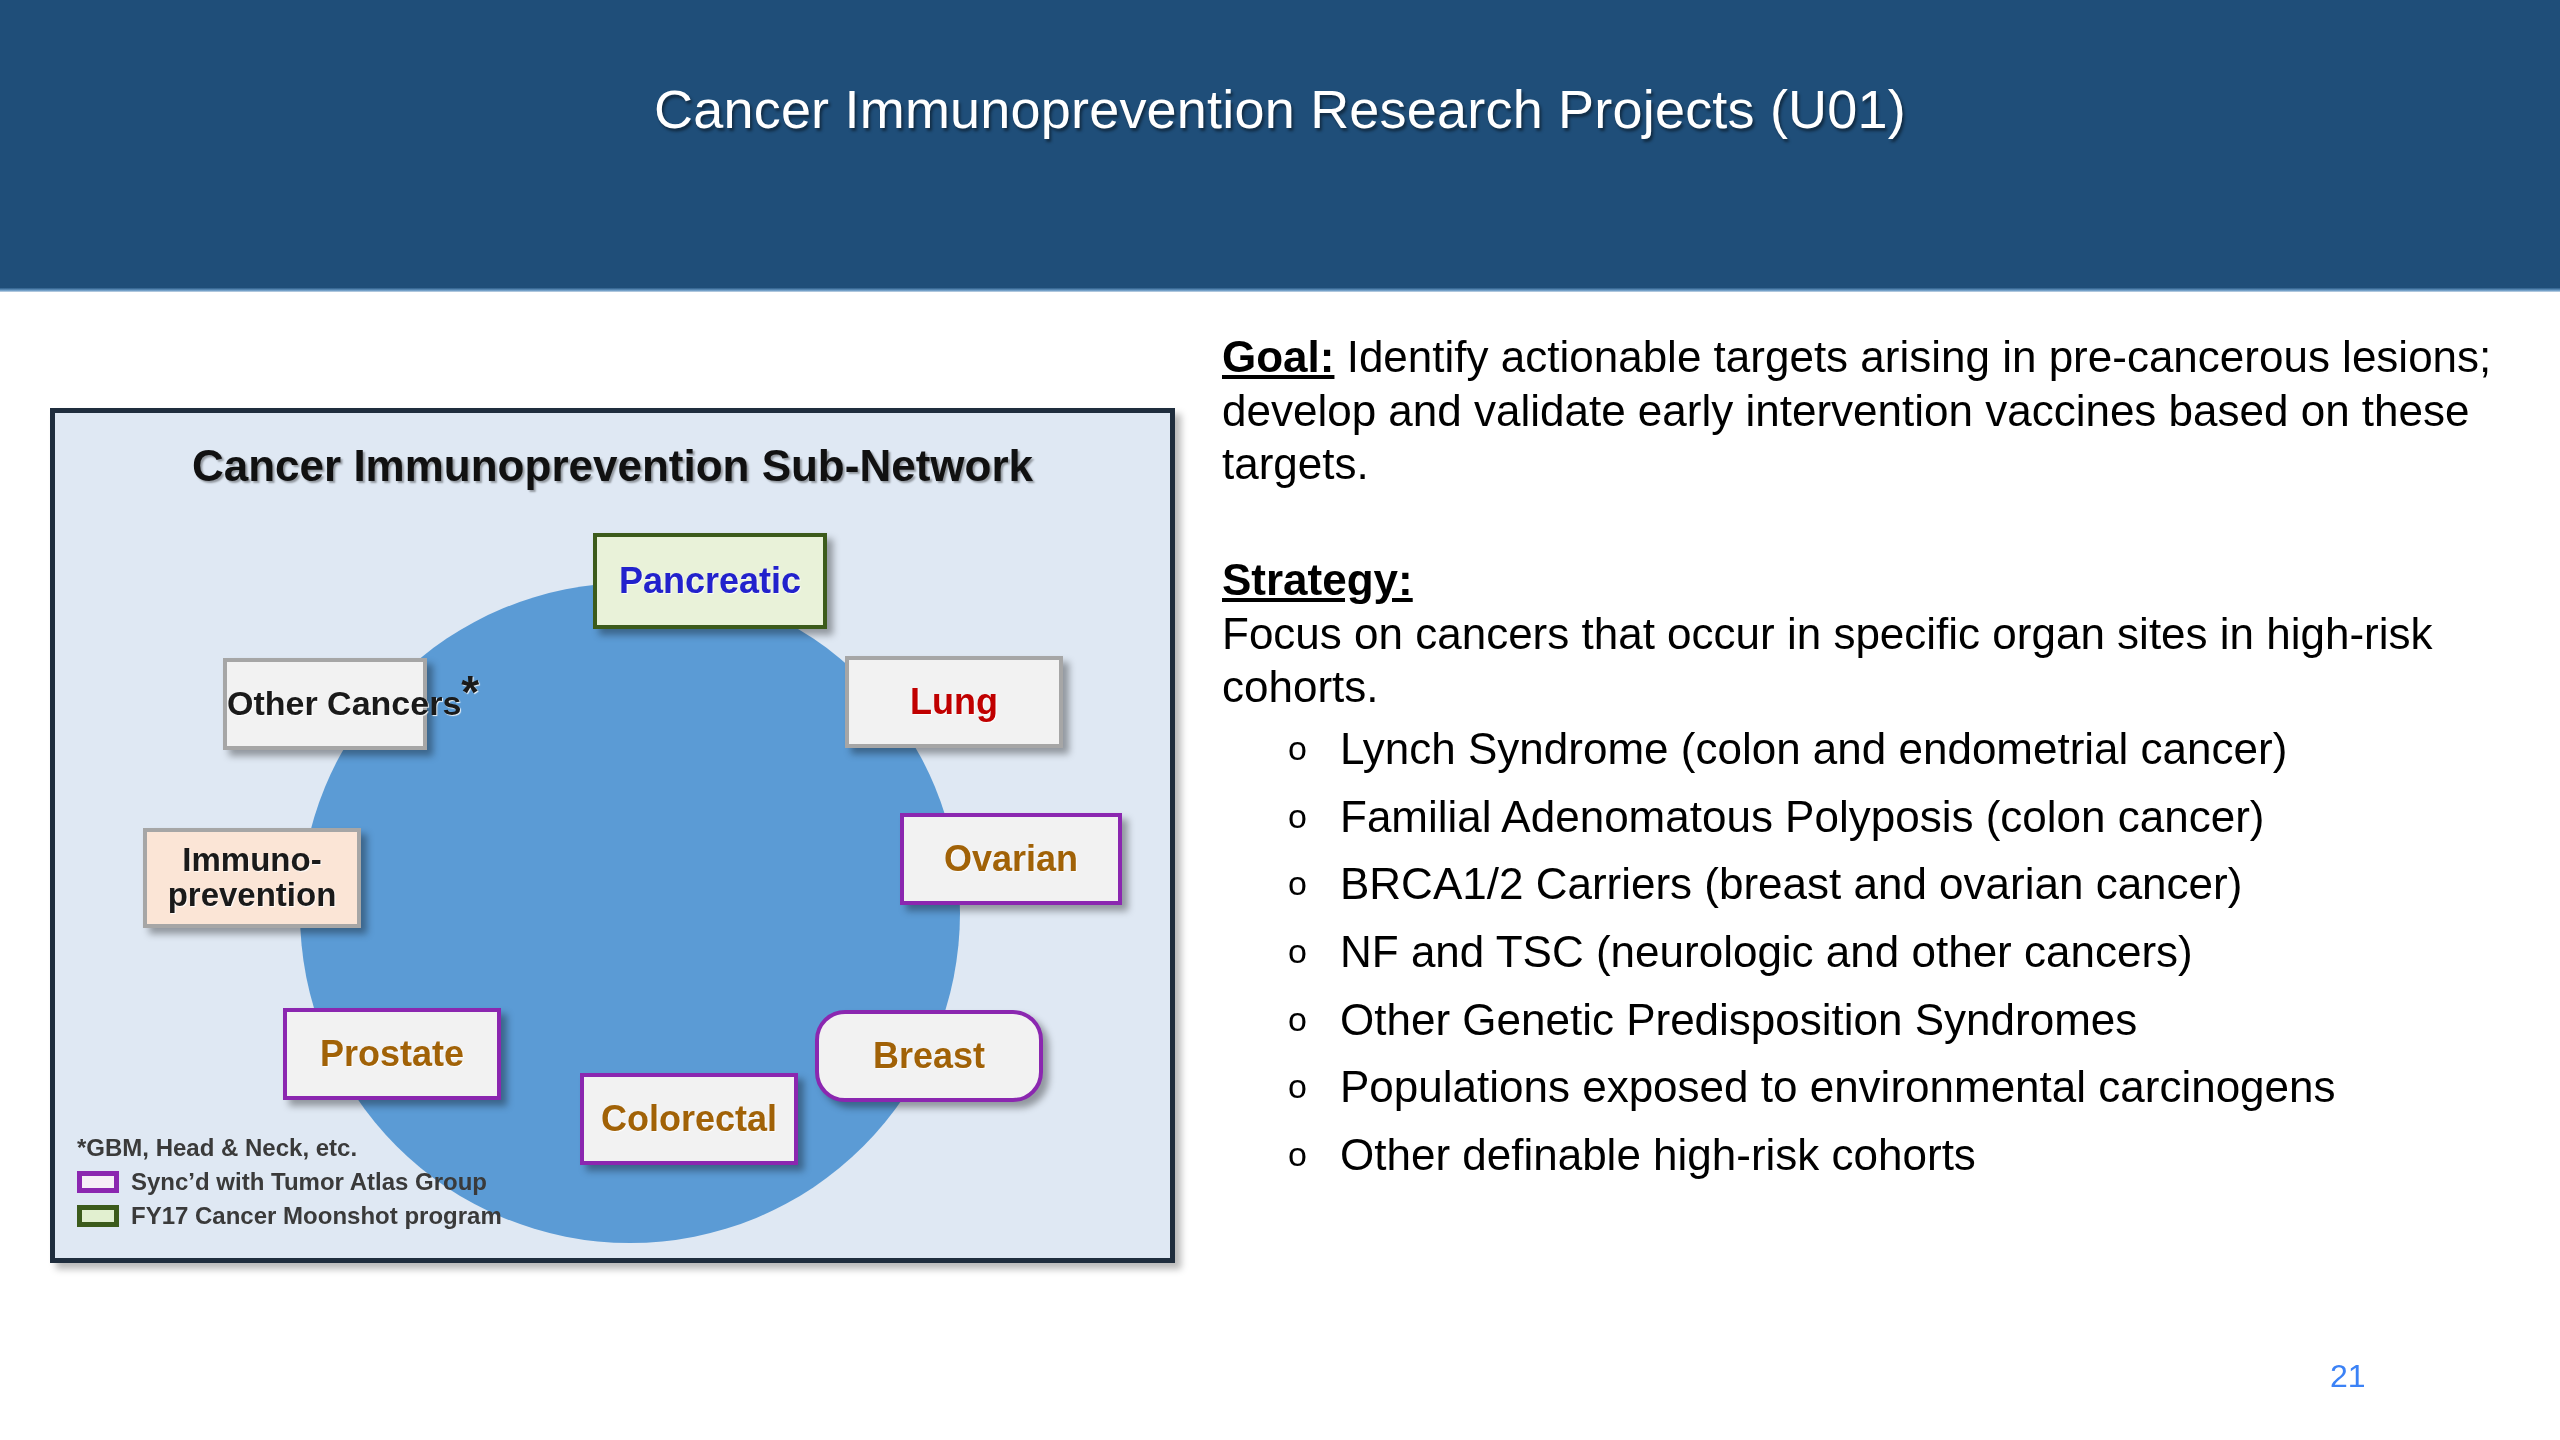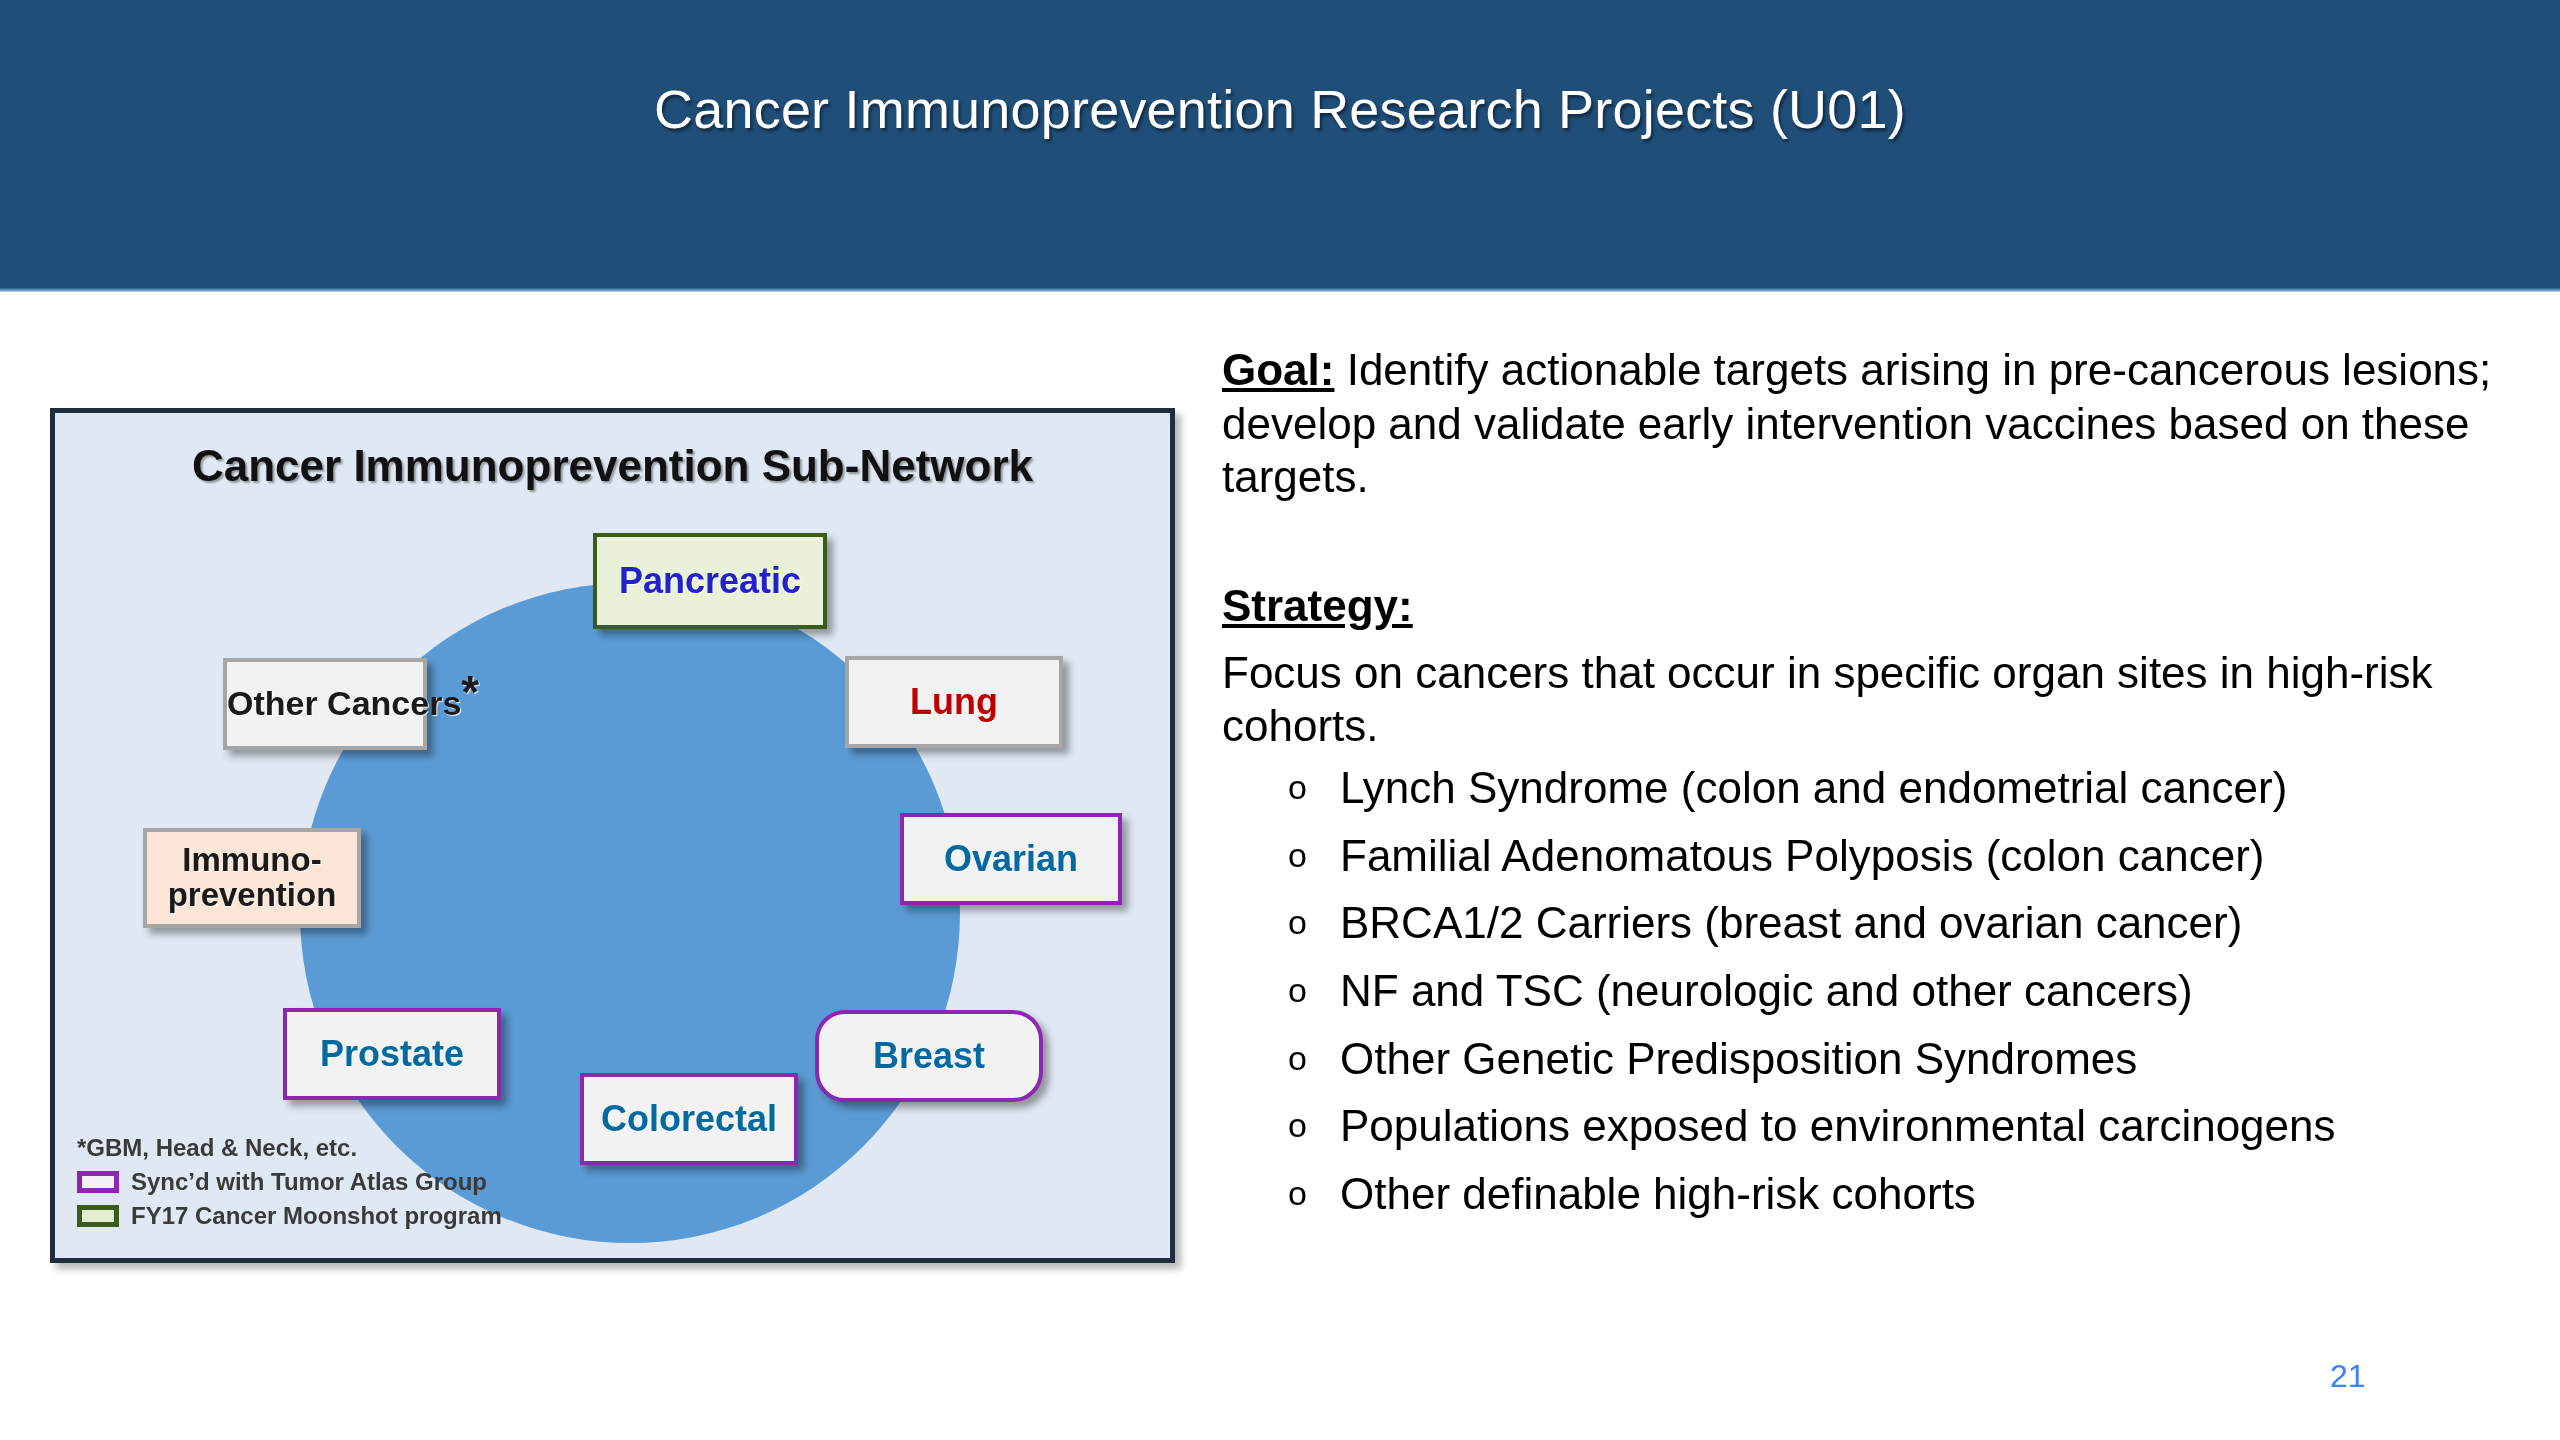--- a/index.html
+++ b/index.html
@@ -92,21 +92,21 @@
     justify-content: center;
     font-weight: bold;
     font-size: 36px;
     color: #1a1a1a;
     box-shadow: 6px 6px 7px rgba(0,0,0,0.35);
     text-shadow: 1px 1px 1px rgba(255,255,255,0.9);
     line-height: 1.05;
     text-align: center;
     white-space: nowrap;
   }
-  .node.purple { border-color: #8B27B0; color: #0369a1; }
+  .node.purple { border-color: #8B27B0; color: #a16207; }
   .node.green  { border-color: #3C5B1B; background: #E9F2D9; color: #2222CC; }
   .node.peach  { background: #FBE5D6; border-color: #A6A6A6; color: #1a1a1a; white-space: normal; margin-top: 19px; }
   .node.red    { color: #C00000; }
 
   #node-pancreatic  { left: 496px; top: 120px; width: 234px; height: 96px; margin-left: 42px; }
   #node-lung        { left: 790px; top: 243px; width: 218px; height: 92px; }
   #node-ovarian     { left: 845px; top: 400px; width: 222px; height: 92px; }
   #node-breast      { left: 760px; top: 597px; width: 228px; height: 92px; border-radius: 30px; }
   #node-colorectal  { left: 525px; top: 660px; width: 218px; height: 92px; }
   #node-prostate    { left: 228px; top: 595px; width: 218px; height: 92px; }
@@ -147,21 +147,21 @@
   .content {
     position: absolute;
     left: 1222px;
     top: 330px;
     width: 1290px;
     color: #000000;
     font-size: 44px;
     line-height: 1.22;
     font-family: "Liberation Sans", sans-serif;
   }
-  .para { margin: 13px 0 0 0; }
+  .para { margin: 0 0 0 0; }
   .lede { font-weight: bold; text-decoration: underline; }
   .gap { height: 62px; }
   .bullets {
     list-style: none;
     margin: 8px 0 0 0;
     padding: 0 0 0 118px;
   }
   .bullets li {
     position: relative;
     margin-bottom: 14px;

